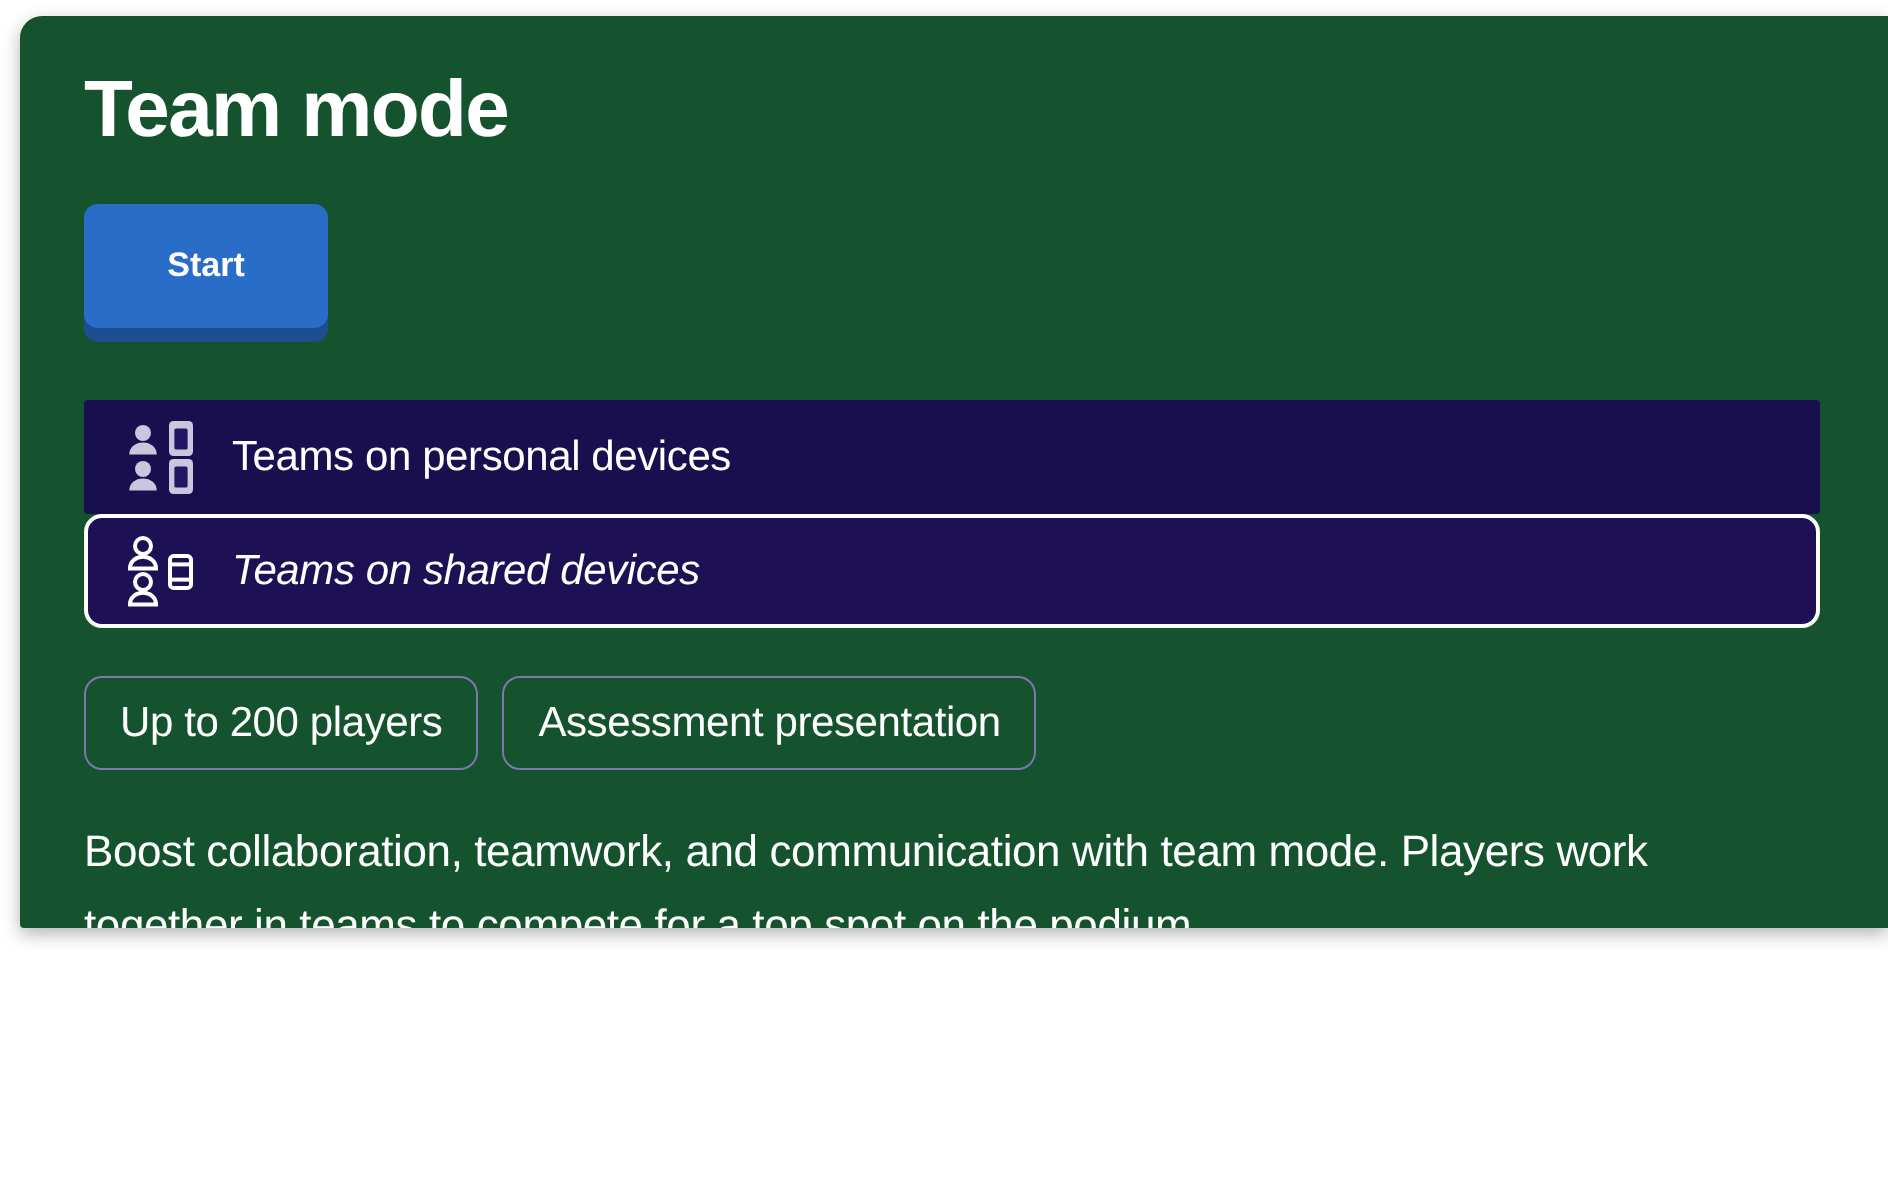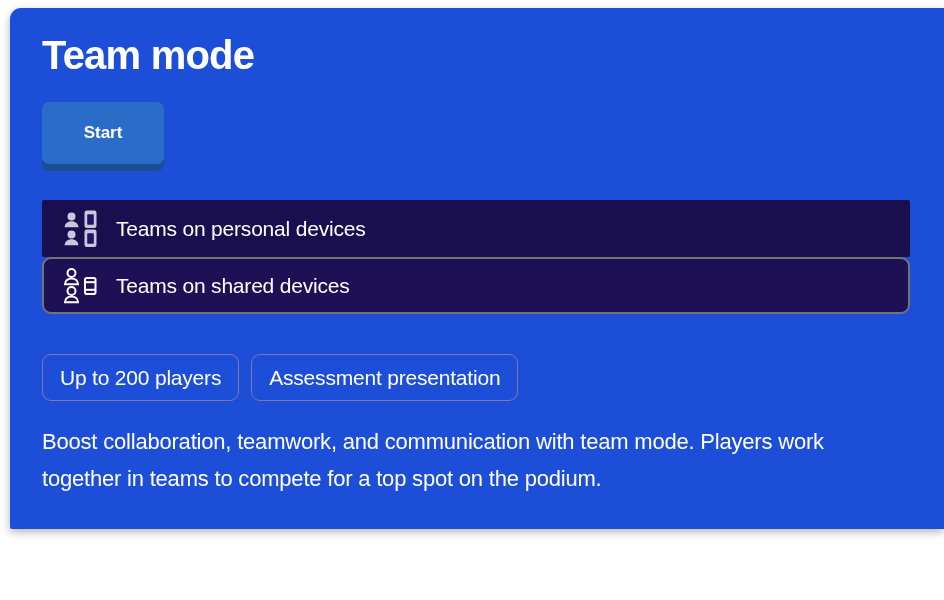--- a/index.html
+++ b/index.html
@@ -22,22 +22,22 @@
     height: 600px;
     background: #ffffff;
   }
 
   
   .card {
     position: absolute;
     left: 10px;
     top: 8px;
     width: 934px;          
-    height: 521px;
-    background: #1d4ed8;
+    height: 456px;
+    background: #14532d;
     border-radius: 11px 0 0 2px;
     box-shadow: 0 3px 9px rgba(0,0,0,0.30);
     padding: 22px 26px 0 24px;
     overflow: hidden;
   }
 
   
   .title {
     color: #ffffff;
     font-size: 40px;
@@ -89,22 +89,23 @@
   }
 
   .option-row.shaded {
     background: #190f4e;
     border: 2px solid transparent;
     border-radius: 2px;
   }
 
   .option-row.selected {
     background: #1d1055;
-    border: 2px solid #737373;
+    border: 2px solid #ffffff;
     border-radius: 9px;
+    font-style: italic;
   }
 
   .opt-icon {
     flex: 0 0 auto;
     width: 40px;
     height: 40px;
     display: flex;
     align-items: center;
     justify-content: flex-start;
   }
@@ -115,21 +116,21 @@
     font-weight: normal;
     letter-spacing: -0.2px;
     margin-left: 14px;
     text-align: center;
   }
 
   
   .pills {
     display: flex;
     gap: 12px;
-    margin-top: 40px;
+    margin-top: 24px;
     padding-left: 8px;
   }
 
   .pill {
     display: inline-flex;
     align-items: center;
     height: 47px;
     padding: 0 17px;
     border: 1px solid #7e76ad;
     border-radius: 9px;

